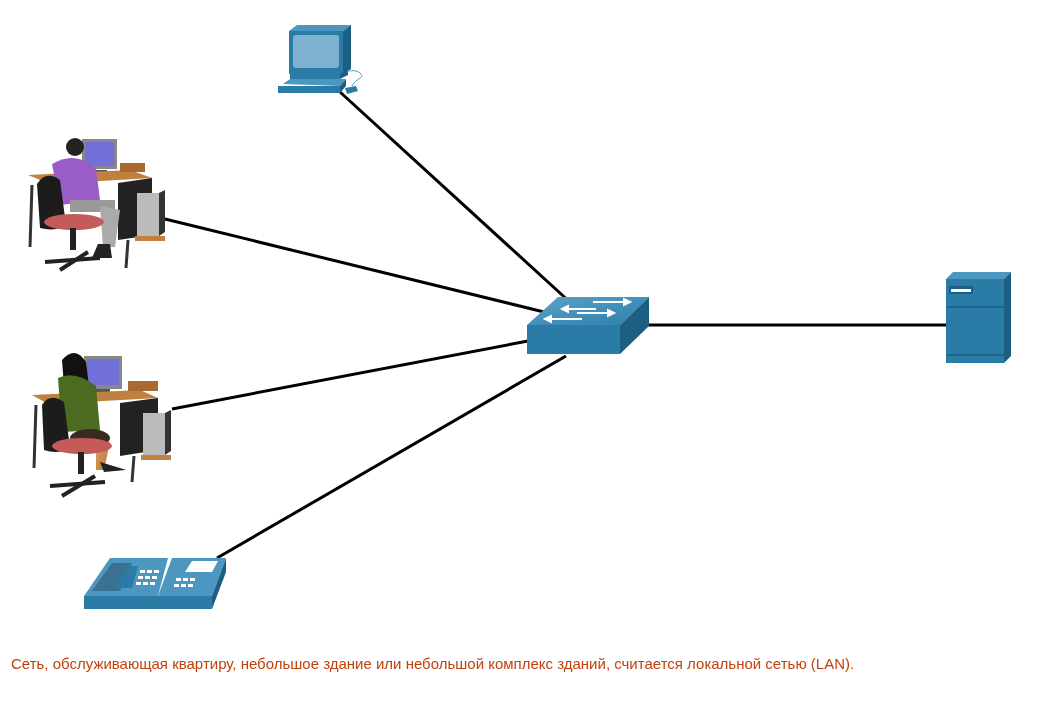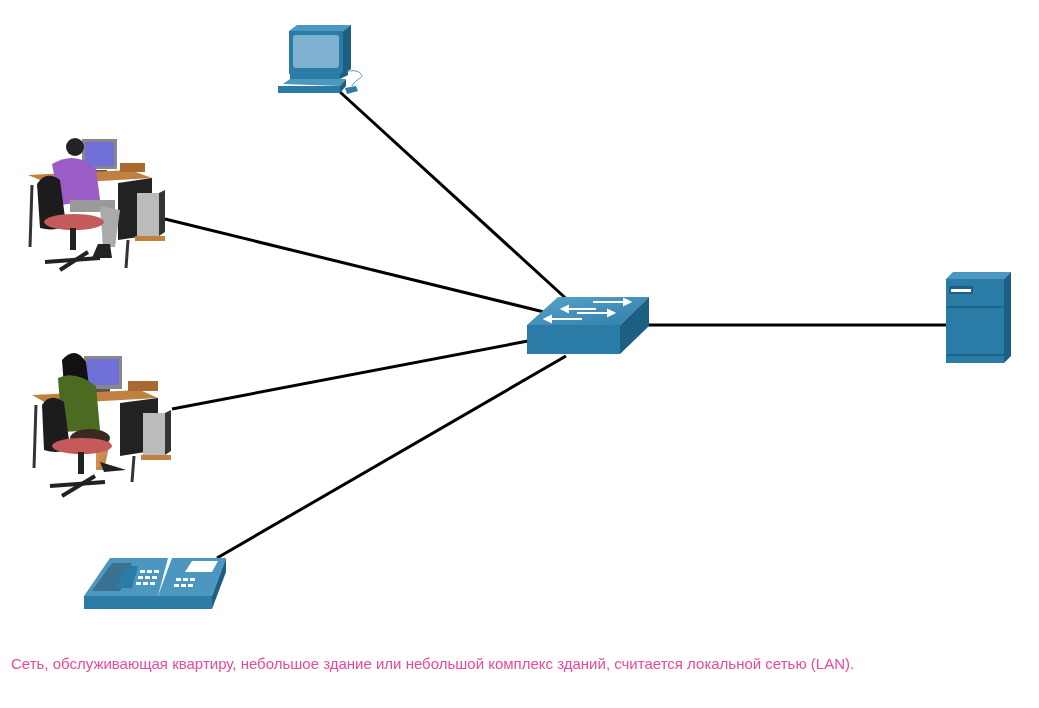--- a/index.html
+++ b/index.html
@@ -1,20 +1,20 @@
 <!DOCTYPE html>
 <html><head>
 <meta charset="utf-8">
 <style>
   html, body { margin: 0; padding: 0; background: #ffffff; }
   body { width: 1039px; height: 708px; position: relative; overflow: hidden; font-family: "Liberation Sans", sans-serif; }
   #diagram { position: absolute; left: 0; top: 0; width: 1039px; height: 640px; }
   .caption {
     position: absolute; left: 11px; top: 655px;
-    font-family: "Liberation Sans", sans-serif; font-size: 15px; color: #ec4899;
+    font-family: "Liberation Sans", sans-serif; font-size: 15px; color: #c2410c;
     white-space: nowrap;
   }
 </style>
 </head>
 <body>
 
 <svg id="diagram" viewBox="0 0 1039 640" xmlns="http://www.w3.org/2000/svg">
   <defs>
     <linearGradient id="topGrad" x1="0" y1="0" x2="1" y2="1">
       <stop offset="0" stop-color="#5aa3c8"></stop>

